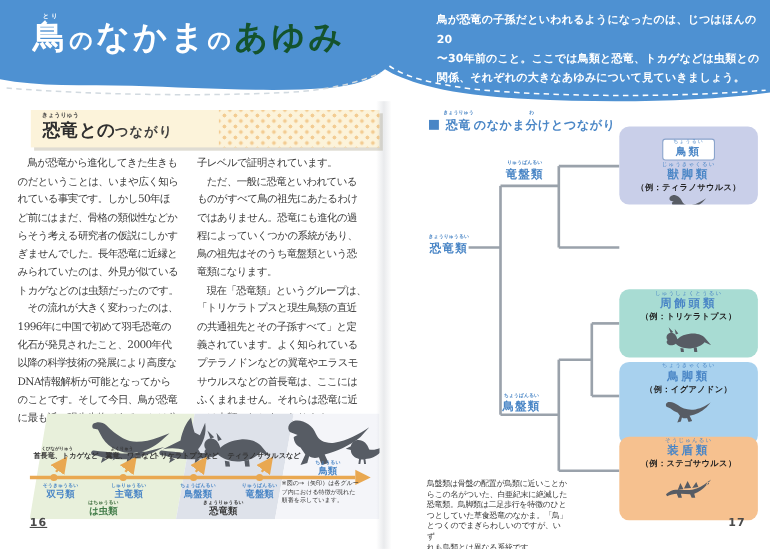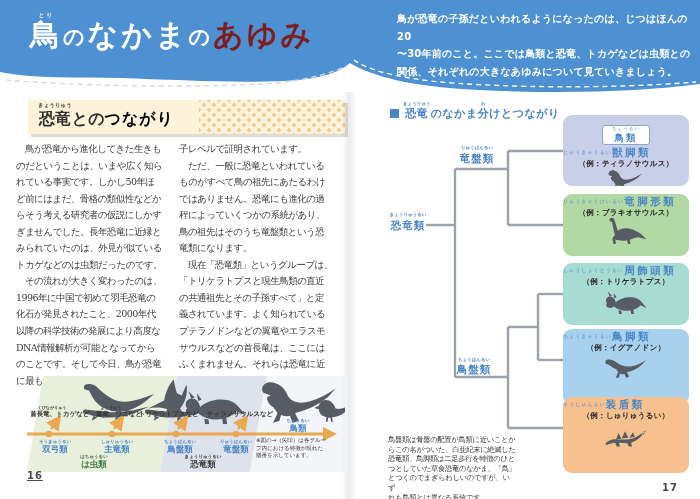--- a/index.html
+++ b/index.html
@@ -5,61 +5,61 @@
   html,body{margin:0;padding:0;}
   body{width:700px;height:499px;background:#ffffff;font-family:"DejaVu Sans",sans-serif;overflow:hidden;}
   #spread{position:relative;width:700px;height:499px;background:#ffffff;overflow:hidden;}
   svg text{font-family:"DejaVu Sans",sans-serif;}
 
   
   #header-wave{position:absolute;left:0;top:0;}
   #title{position:absolute;left:30px;top:13px;display:flex;align-items:flex-end;letter-spacing:3px;font-weight:800;}
   .t-big{font-size:30px;line-height:1;color:#ffffff;}
   .t-small{font-size:21px;line-height:1.15;color:#ffffff;}
-  .t-accent{color:#7f1d1d;}
+  .t-accent{color:#14532d;}
   .t-rt{font-size:8px;color:#ffffff;letter-spacing:2px;margin-bottom:2px;}
   #intro{position:absolute;left:397px;top:10px;width:300px;color:#ffffff;font-size:10px;line-height:17.5px;font-weight:600;white-space:pre-line;letter-spacing:0.2px;}
 
   .ruby{display:inline-flex;flex-direction:column;align-items:center;line-height:1;}
   .rt{font-size:5.5px;line-height:1;margin-bottom:1px;}
 
   
   #banner{position:absolute;left:28px;top:100px;width:317px;height:34px;background:#fcf3da;box-shadow:3px 3px 0 rgba(185,178,158,0.45);}
   #banner .dots{position:absolute;right:0;top:0;bottom:0;width:46%;
      background-image:radial-gradient(#f3cc92 1.6px,rgba(0,0,0,0) 2px),radial-gradient(#f3cc92 1.6px,rgba(0,0,0,0) 2px);
      background-size:10px 10px;background-position:0 0,5px 5px;}
   #banner .banner-text{position:absolute;left:10px;top:3px;display:flex;align-items:flex-end;font-weight:800;}
   #banner .bs,#banner .dark{font-size:16px;color:#2f2f2f;line-height:1.1;}
-  #banner .accent{font-size:16px;color:#000000;line-height:1.1;letter-spacing:1px;}
+  #banner .accent{font-size:12px;color:#404040;line-height:1.1;letter-spacing:1px;}
   #banner .rt{color:#444;}
 
   .bodycol{position:absolute;top:141px;font-family:"DejaVu Serif",serif;font-size:9.5px;line-height:16.55px;color:#3b3b3b;white-space:pre-line;letter-spacing:-0.55px;}
   #col1{left:16px;width:150px;}
   #col2{left:179px;width:158px;}
 
   #timeline-svg{position:absolute;left:27px;top:376px;}
   #timeline-note{position:absolute;left:256px;top:437px;width:72px;font-size:5.5px;line-height:7.6px;color:#333;white-space:pre-line;}
   .pageno{position:absolute;font-size:10px;font-weight:700;color:#4a4a4a;letter-spacing:1px;}
   #pageno-left{left:27px;top:470px;text-decoration:underline;}
-  #pageno-right{left:662px;top:482px;}
+  #pageno-right{left:662px;top:470px;}
 
   
   #rp-heading{position:absolute;left:390px;top:102px;display:flex;align-items:flex-end;font-weight:800;color:#4a86c6;}
   #rp-heading .sq{width:9px;height:9px;background:#4a86c6;margin:0 4px 2px 0;}
   #rp-heading .bs,#rp-heading .plain{font-size:11px;line-height:1.1;letter-spacing:0.5px;}
   #rp-heading .rt{color:#4a86c6;font-size:4.5px;}
 
   #tree-svg{position:absolute;left:380px;top:140px;}
   .tbox{position:absolute;left:563px;width:126px;border-radius:9px;text-align:center;overflow:hidden;}
   #tbox-1{top:115px;height:71px;background:#c9cfe9;}
   #tbox-2{top:194px;height:62px;background:#b2d8a4;}
   #tbox-3{top:263px;height:62px;background:#a8dcd3;}
   #tbox-4{top:329px;height:76px;background:#a8d1ee;}
   #tbox-5{top:397px;height:76px;background:#f6c18f;}
-  .tbox .lbl{display:flex;flex-direction:row;align-items:center;margin-top:2px;}
+  .tbox .lbl{display:flex;flex-direction:column;align-items:center;margin-top:2px;}
   .tbox .lbl .rt{color:#4a86c6;font-size:5px;letter-spacing:1px;}
   .tbox .lbl .bs{color:#4a86c6;font-size:10.5px;font-weight:800;letter-spacing:2.5px;line-height:1.05;}
   .tbox .ex{font-size:7.5px;font-weight:700;color:#222;line-height:1.2;margin-top:1px;letter-spacing:0.3px;}
   .bird-tag{display:inline-flex;flex-direction:column;align-items:center;background:#ffffff;border:1px solid #8aa4cc;border-radius:3px;padding:1px 9px 2px 9px;margin-top:3px;line-height:1;}
   .bird-tag .rt{color:#4a86c6;font-size:4.5px;letter-spacing:1px;}
   .bird-tag .bs{color:#4a86c6;font-size:9.5px;font-weight:800;letter-spacing:2px;}
   .dino{fill:#575c64;display:block;margin:0 auto;}
   #caption{position:absolute;left:388px;top:391px;width:128px;font-family:"DejaVu Serif",serif;font-size:7.3px;line-height:9.6px;color:#333;white-space:pre-line;letter-spacing:-0.3px;margin-top:44px;}
 
   #gutter{position:absolute;left:342px;top:92px;width:14px;height:407px;background:linear-gradient(to right,rgba(100,110,125,0) 0%,rgba(100,110,125,0.14) 50%,rgba(100,110,125,0) 100%);}
@@ -280,30 +280,20 @@
     <div class="lbl">
       <span class="rt">じゅうきゃくるい</span>
       <span class="bs">獣脚類</span>
     </div>
     <div class="ex">（例：ティラノサウルス）</div>
     <svg class="dino" width="50" height="24" viewBox="0 0 100 60">
         <use href="#sil-theropod"></use>
       </svg>
   </div>
 
-  <div id="tbox-2" class="tbox">
-    <div class="lbl">
-      <span class="rt">りゅうきゃくけいるい</span>
-      <span class="bs">竜脚形類</span>
-    </div>
-    <div class="ex">（例：ブラキオサウルス）</div>
-    <svg class="dino" width="62" height="29" viewBox="0 0 100 60">
-        <use href="#sil-sauropod"></use>
-      </svg>
-  </div>
 
   <div id="tbox-3" class="tbox">
     <div class="lbl">
       <span class="rt">しゅうしょくとうるい</span>
       <span class="bs">周飾頭類</span>
     </div>
     <div class="ex">（例：トリケラトプス）</div>
     <svg class="dino" width="62" height="28" viewBox="0 0 100 60">
         <use href="#sil-triceratops"></use>
       </svg>
@@ -318,21 +308,21 @@
     <svg class="dino" width="62" height="28" viewBox="0 0 100 60">
         <use href="#sil-iguanodon"></use>
       </svg>
   </div>
 
   <div id="tbox-5" class="tbox">
     <div class="lbl">
       <span class="rt">そうじゅんるい</span>
       <span class="bs">装盾類</span>
     </div>
-    <div class="ex">（例：しゅりゅうるい）</div>
+    <div class="ex">（例：ステゴサウルス）</div>
     <svg class="dino" width="62" height="28" viewBox="0 0 100 60">
         <use href="#sil-stegosaurus"></use>
       </svg>
   </div>
 
   <div id="caption">鳥盤類は骨盤の配置が鳥類に近いことか
 らこの名がついた、白亜紀末に絶滅した
 恐竜類。鳥脚類は二足歩行を特徴のひと
 つとしていた草食恐竜のなかま。「鳥」
 とつくのでまぎらわしいのですが、いず

